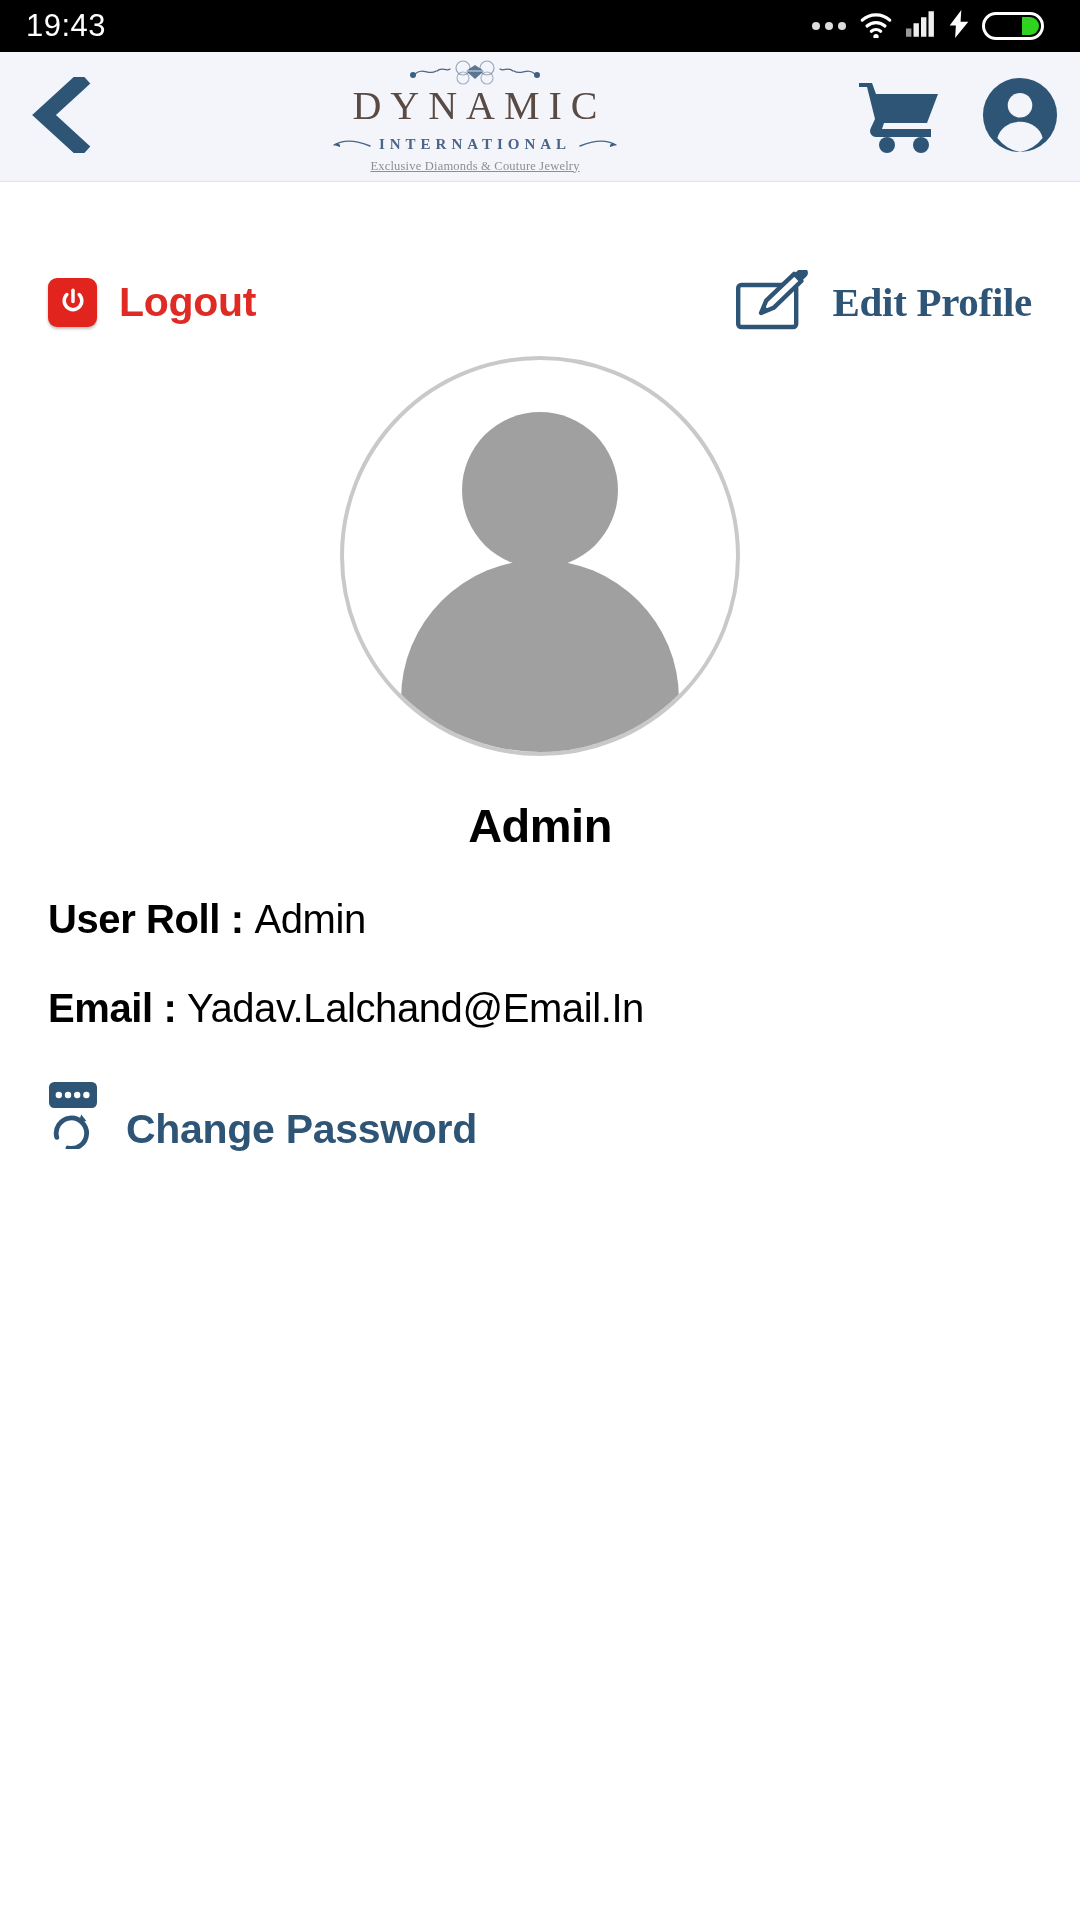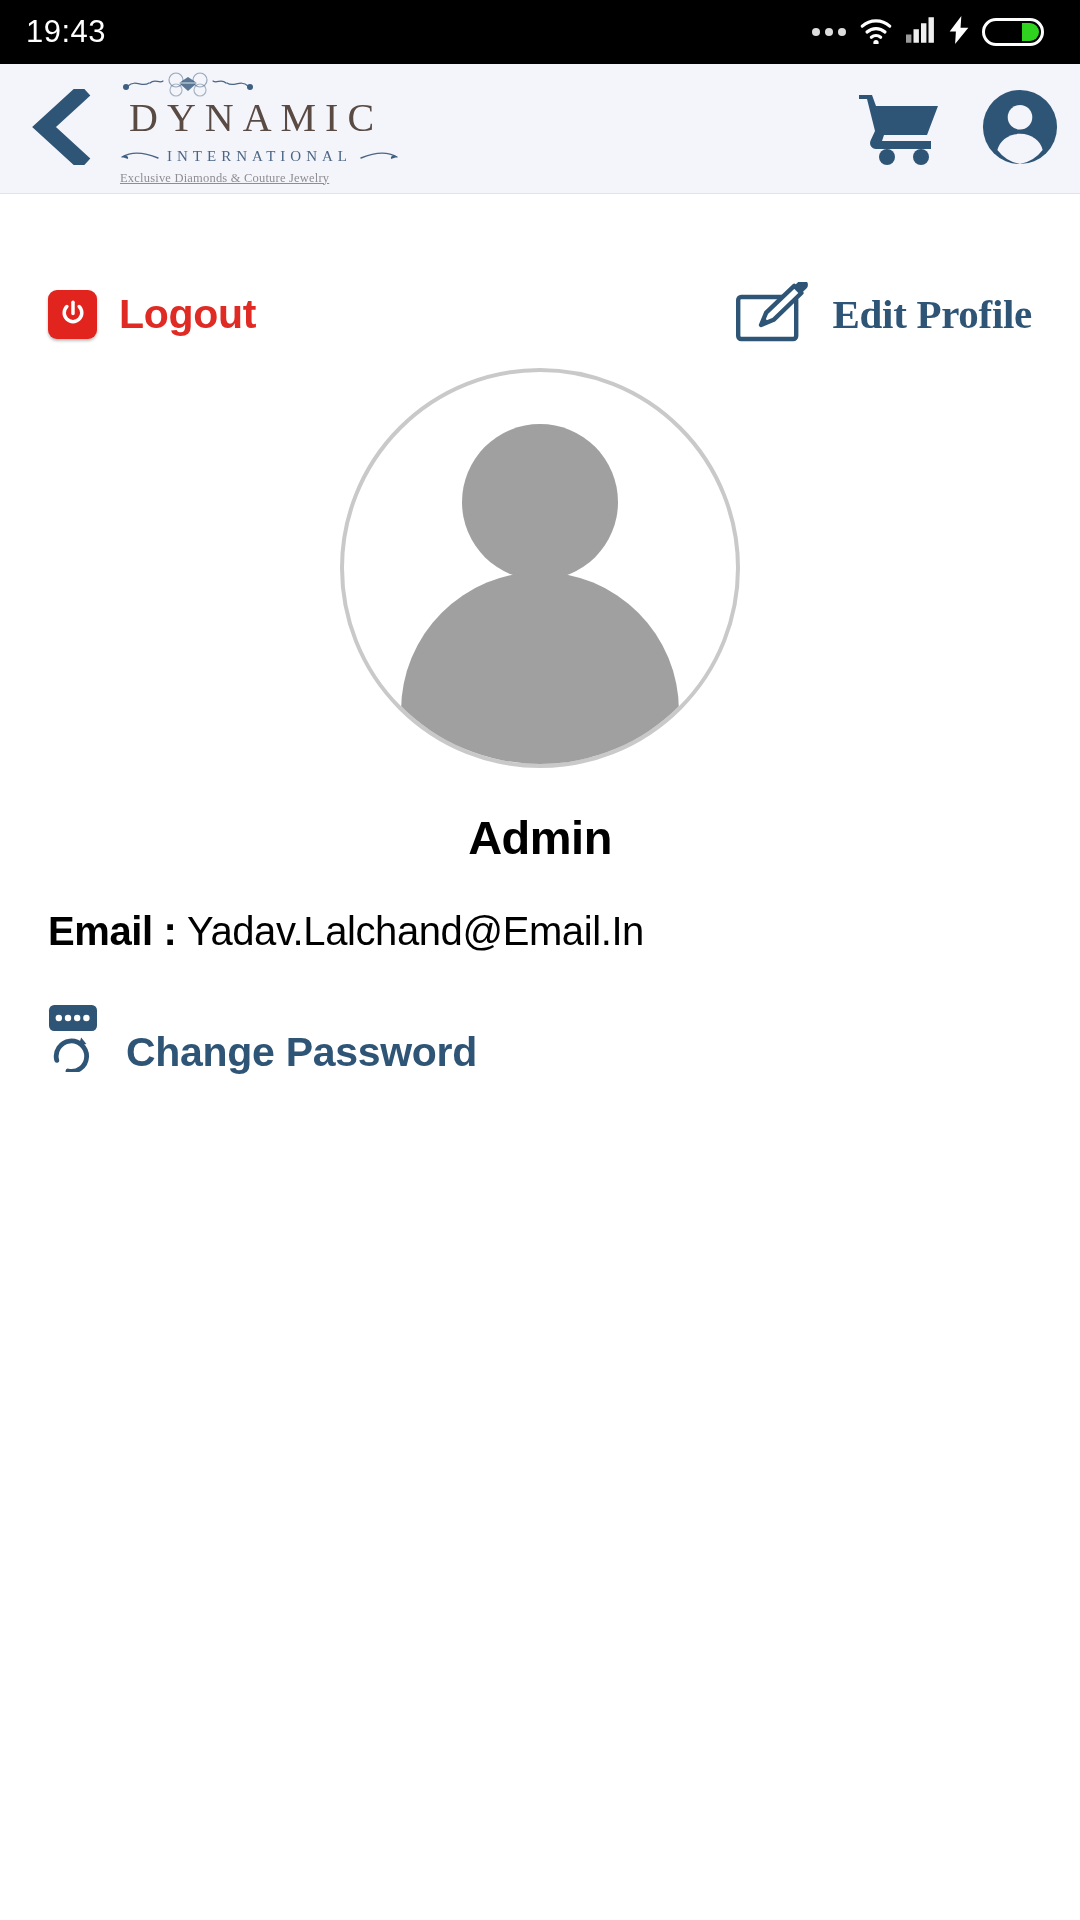--- a/index.html
+++ b/index.html
@@ -5,21 +5,21 @@
   * { margin:0; padding:0; box-sizing:border-box; }
   html, body {
     width:1080px; height:1920px;
     background:#ffffff;
     font-family:"Liberation Sans", sans-serif;
     overflow:hidden;
   }
 
   
   .statusbar{
-    height:64px; width:100%;
+    height:52px; width:100%;
     background:#000000;
     display:flex; align-items:center; justify-content:space-between;
     padding:0 36px 0 26px;
   }
   .status-time{
     color:#ffffff; font-size:31px; font-weight:400; letter-spacing:.5px;
     font-family:"Liberation Sans", sans-serif;
   }
   .status-right{ display:flex; align-items:center; gap:13px; }
   .dots{ display:flex; gap:5px; align-items:center; }
@@ -35,31 +35,31 @@
     height:130px; width:100%;
     background:#f4f5fb;
     border-bottom:1px solid #e2e3ea;
     display:flex; align-items:center;
     position:relative;
   }
   .back-btn{
     width:120px; display:flex; align-items:center; justify-content:center;
   }
   .logo-wrap{
-    flex:1; display:flex; flex-direction:column; align-items:flex-start; justify-content:center;
+    flex:1; display:flex; flex-direction:column; align-items:center; justify-content:center;
     padding-right:10px;
   }
   .logo-orn{ margin-bottom:-4px; }
   .logo-title{
     font-family:"Liberation Serif", serif;
     font-size:40px; letter-spacing:9px;
     color:#5a4a44; line-height:1;
     padding-left:9px;
   }
-  .logo-sub-row{ display:flex; align-items:center; gap:7px; margin-top:10px; }
+  .logo-sub-row{ display:flex; align-items:center; gap:7px; margin-top:10px;font-weight:bold; }
   .logo-sub{
     font-family:"Liberation Serif", serif;
     font-size:15px; letter-spacing:5px; color:#4a6585; line-height:1;
   }
   .logo-tag{
     font-family:"Liberation Serif", serif;
     font-size:12.5px; color:#8f8d94; margin-top:5px; letter-spacing:.2px;text-decoration:underline;
   }
   .bar-icon{ width:120px; display:flex; align-items:center; justify-content:center; }
 
@@ -253,20 +253,23 @@
 
   <div class="avatar-wrap">
     <div class="avatar">
       <span class="head"></span>
       <span class="body"></span>
     </div>
   </div>
 
   <div class="user-name">Admin</div>
 
+  <div class="info-line">
+    <span class="k">User Roll</span><span class="k"> : </span><span class="v">Admin</span>
+  </div>
 
   <div class="info-line">
     <span class="k">Email</span><span class="k"> : </span><span class="v">Yadav.Lalchand@Email.In</span>
   </div>
 
   <div class="changepw-row">
     <span>
       <svg width="58" height="68" viewBox="0 0 29 34">
         <rect x="0.5" y="0.5" width="24" height="13" rx="2.6" fill="#2f5576"></rect>
         <g fill="#ffffff">

